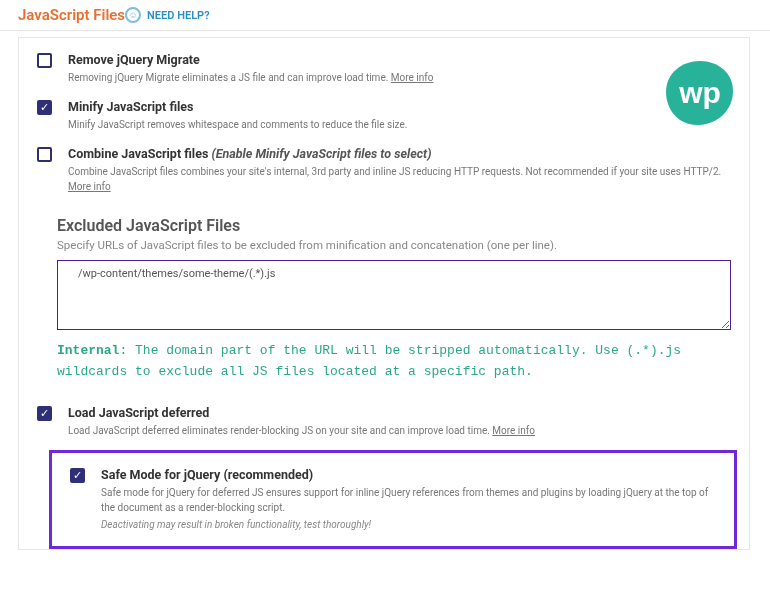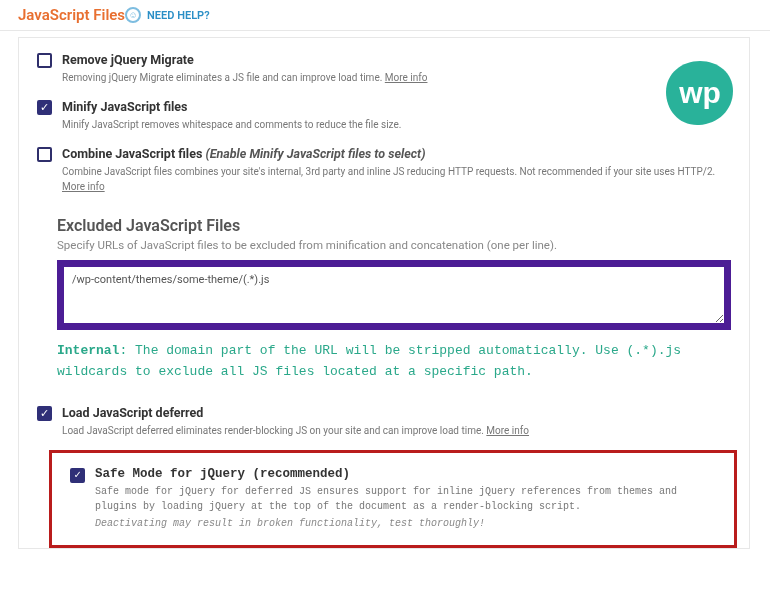--- a/index.html
+++ b/index.html
@@ -53,21 +53,21 @@
   .wp-badge {
     position: absolute;
     top: 20px;
     right: 12px;
     pointer-events: none;
   }
   .opt {
     display: flex;
     align-items: flex-start;
     padding: 14px 18px 0 18px;
-    gap: 10px;
+    gap: 16px;
   }
   .opt.inset { padding-left: 38px; }
   .cb {
     width: 15px; height: 15px;
     border: 2px solid #2f2f6b;
     border-radius: 2px;
     flex-shrink: 0;
     margin-top: 1px;
     display: inline-flex;
     align-items: center;
@@ -124,41 +124,40 @@
   }
   .sub-desc {
     color: #888;
     font-size: 11.5px;
     margin-top: 3px;
   }
   .excl-textarea {
     width: 100%;
     height: 70px;
     margin-top: 8px;
-    border: 7px solid #4c1d95;
+    border: 1px solid #4c1d95;
     resize: both;
     font-family: inherit;
     font-size: 11px;
-    padding: 6px 8px;
+    padding: 6px 20px;
     color: #555;
   }
   .hint-block {
     margin-top: 8px;
     font-size: 13px;
     line-height: 1.6;
     color: #2aa88a;
     font-family: Liberation Mono, monospace;
   }
   .hint-block b { color: #2aa88a; }
   .hint-block .more-info { color: #2aa88a; }
   .highlight-box {
-    border: 3px solid #b91c1c;
+    border: 3px solid #6d28d9;
     margin: 12px 12px 0 30px;
     padding-bottom: 14px;
-    font-family: Liberation Mono, monospace;
   }
 </style>
 </head>
 <body>
 
 <div class="header-row">
   <div class="page-title">JavaScript Files</div>
   <div class="need-help">
     <span class="help-icon">☺</span>
     <span>NEED HELP?</span>

